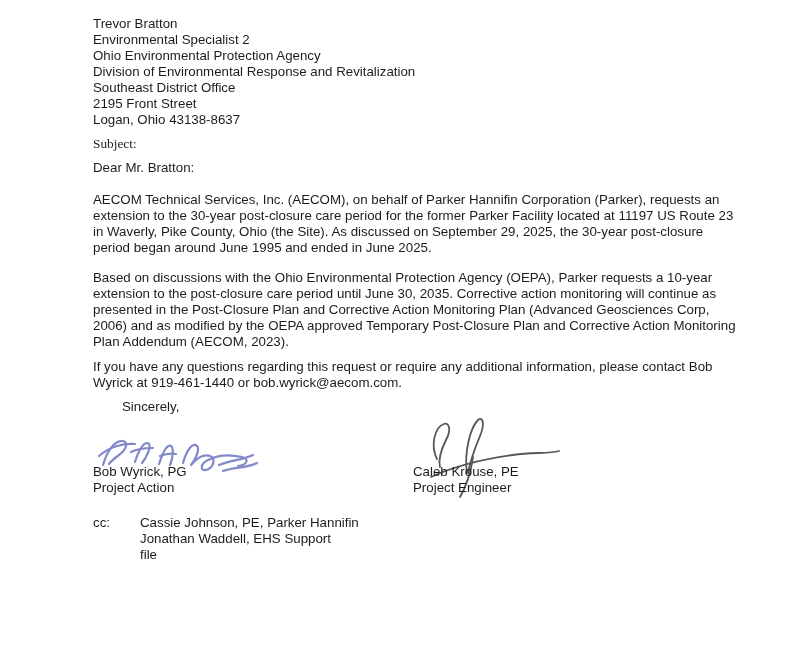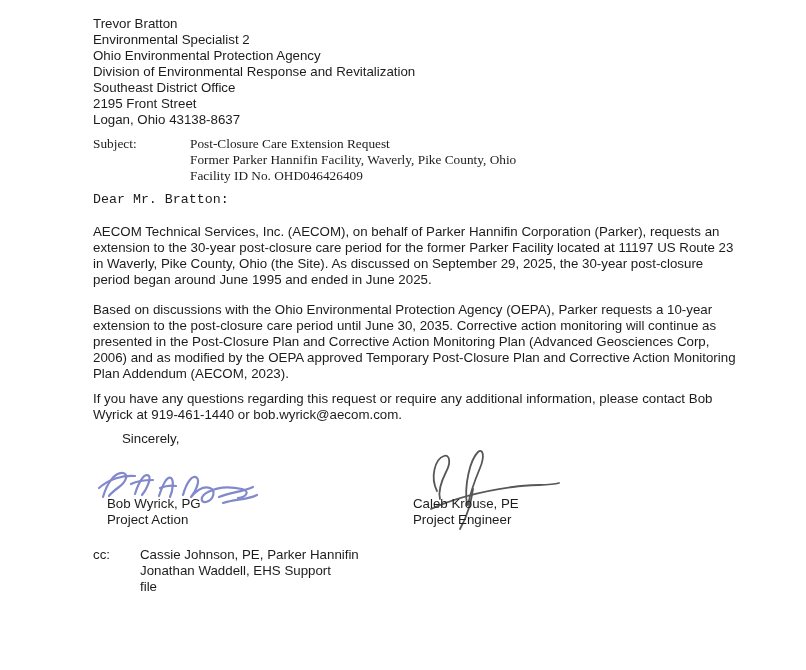--- a/index.html
+++ b/index.html
@@ -18,31 +18,31 @@
   }
   .content {
     position: absolute;
     left: 93px;
     top: 16px;
     width: 665px;
   }
   .lines { white-space: pre-line; }
   .subject-row { display: flex; margin-top: 8px; font-family: Liberation Serif, serif; }
   .subject-label { width: 97px; flex: 0 0 97px; }
-  .salutation { margin-top: 8px; font-family: Liberation Mono, monospace; }
+  .salutation { margin-top: 8px; }
   .para-1 { margin-top: 16px; }
   .para-2 { margin-top: 14px; }
   .para-3 { margin-top: 9px; }
   .closing { margin-top: 8px; margin-left: 29px; }
   .sig-area { position: relative; height: 84px; }
   .sig-left-svg { position: absolute; left: 4px; top: 14px; }
   .sig-left-svg path { stroke: var(--sig-blue, #8189ca); }
   .sig-right-svg { position: absolute; left: 328px; top: 0px; }
   .sig-right-svg path { stroke: var(--sig-black, #555555); }
-  .sig-left-block { position: absolute; left: 14px; top: 49px; }
+  .sig-left-block { position: absolute; left: 0; top: 49px; }
   .sig-right-block { position: absolute; left: 320px; top: 49px; }
   .cc-row { display: flex; margin-top: 16px; }
   .cc-label { width: 47px; flex: 0 0 47px; }
   svg { display: block; }
   svg path { fill: none; stroke-linecap: round; stroke-linejoin: round; }
 </style>
 </head>
 <body>
 
 <div class="page">
@@ -51,23 +51,20 @@
     <div class="lines">Trevor Bratton
 Environmental Specialist 2
 Ohio Environmental Protection Agency
 Division of Environmental Response and Revitalization
 Southeast District Office
 2195 Front Street
 Logan, Ohio 43138-8637</div>
 
     <div class="subject-row">
       <div class="subject-label">Subject:</div>
-      <div class="lines">Post-Closure Care Extension Request
-Former Parker Hannifin Facility, Waverly, Pike County, Ohio
-Facility ID No. OHD046426409</div>
     </div>
 
     <div class="salutation">Dear Mr. Bratton:</div>
 
     <div class="lines para-1">AECOM Technical Services, Inc. (AECOM), on behalf of Parker Hannifin Corporation (Parker), requests an
 extension to the 30-year post-closure care period for the former Parker Facility located at 11197 US Route 23
 in Waverly, Pike County, Ohio (the Site). As discussed on September 29, 2025, the 30-year post-closure
 period began around June 1995 and ended in June 2025.</div>
 
     <div class="lines para-2">Based on discussions with the Ohio Environmental Protection Agency (OEPA), Parker requests a 10-year

